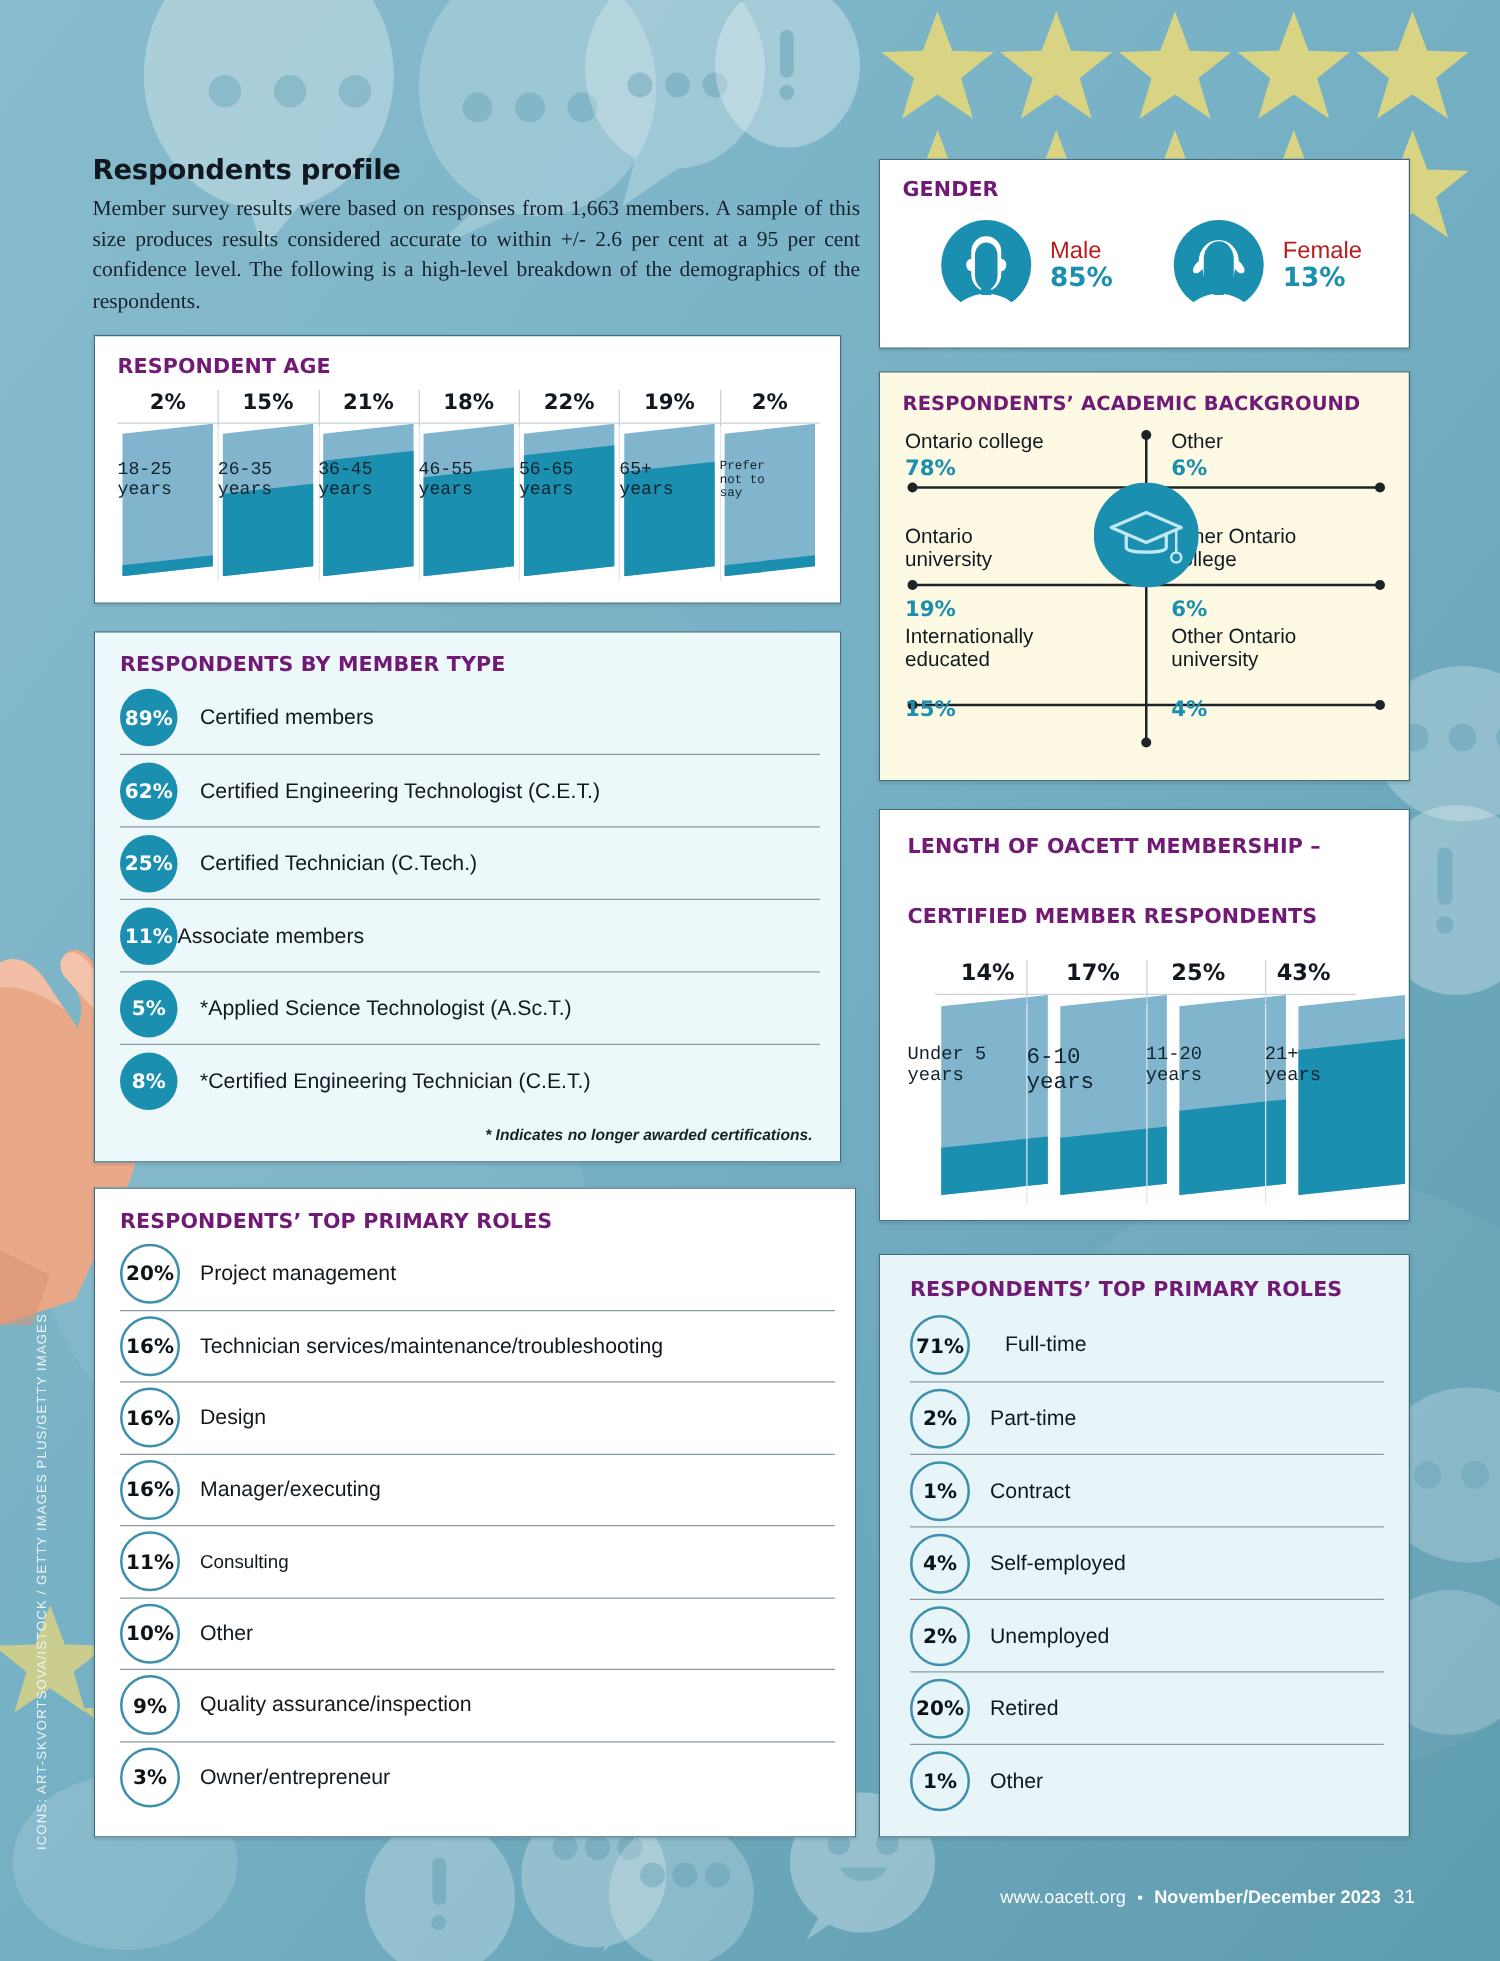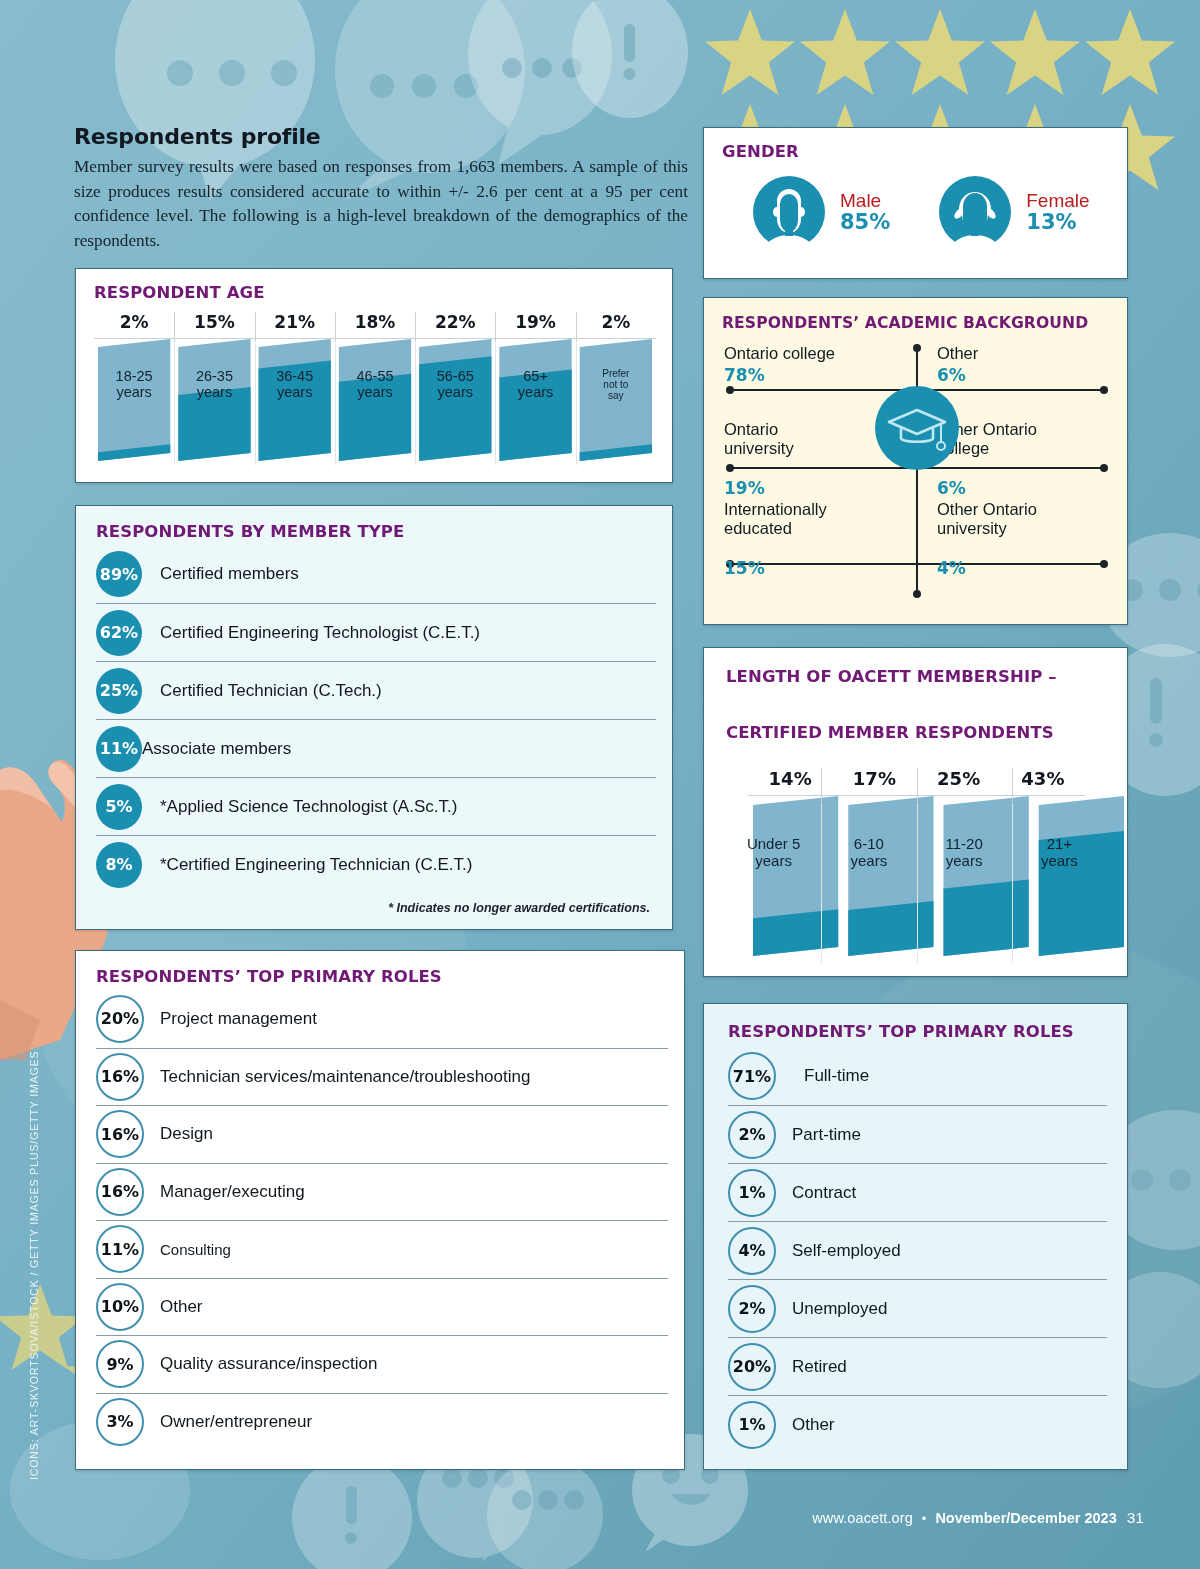--- a/index.html
+++ b/index.html
@@ -60,22 +60,22 @@
   
   .barchart { display: flex; align-items: flex-end; }
   .bar-pct {
     font-family: "DejaVu Sans", sans-serif;
     font-weight: bold; text-align: center; color: #111820;
   }
   .bar-rule { border-top: 1px solid #c9d3d7; }
 
   .bar-label {
     position: absolute; left: 0; right: 0;
-    text-align: center; color: #11232e;
-    font-family: Liberation Sans, sans-serif;
+    color: #11232e;
+    font-family: Liberation Mono, monospace;
     line-height: 1.12; z-index: 3;
   }
 
   
   .list-row { display: flex; align-items: center; position: relative; }
   .list-row + .list-row { border-top: 1.2px solid #8a9aa2; }
   .bubble-solid {
     flex: 0 0 auto; border-radius: 50%;
     background: #1b8fb0; color: #fff;
     display: flex; align-items: center; justify-content: center;
@@ -108,21 +108,21 @@
   .acad { position: relative; }
   .acad-cell { position: absolute; }
   .acad-name { font-size: 16.5px; color: #121b22; line-height: 1.16; }
   .acad-pct {
     font-family: "DejaVu Sans", sans-serif; font-weight: bold;
     font-size: 17px; color: #1b8fb0; margin-top: 2px;
   }
 
   
   .footer {
-    position: absolute; right: 56px; bottom: 42px;
+    position: absolute; right: 68px; bottom: 42px;
     font-size: 14.5px; color: #ffffff;
     display: flex; align-items: baseline; gap: 9px;
   }
   .footer .site { font-weight: 400; letter-spacing: 0.1px; }
   .footer .dot { font-size: 13px; }
   .footer .issue { font-weight: bold; }
   .footer .pg { font-weight: normal; margin-left: 1px; font-size: 15.5px; }
 </style>
 </head>
 <body>
@@ -544,21 +544,21 @@
           <g>
             <polygon points="290.75,9 376,0 376,151 290.75,160" fill="#80b5cd"></polygon>
             <polygon points="290.75,43.89999999999999 376,34.89999999999999 376,151 290.75,160" fill="#1b8fb0"></polygon>
           </g>
         </svg>
         <div style="position: absolute; top: 35px; height: 160px; width: 1px; background: rgb(223, 231, 234); left: 95.25px; z-index: 2;"></div>
         <div style="position: absolute; top: 35px; height: 160px; width: 1px; background: rgb(223, 231, 234); left: 190.5px; z-index: 2;"></div>
         <div style="position: absolute; top: 35px; height: 160px; width: 1px; background: rgb(223, 231, 234); left: 285.75px; z-index: 2;"></div>
         <div class="bar-label" style="left: 0px; width: 95.25px; top: 68px; font-size: 15px; white-space: pre-line;">Under 5
 years</div>
-        <div class="bar-label" style="left: 95.25px; width: 95.25px; top: 68px; font-size: 15px; white-space: pre-line;">6-10
+        <div class="bar-label" style="left: 95.25px; width: 95.25px; top: 68px; font-size: 18px; white-space: pre-line;">6-10
 years</div>
         <div class="bar-label" style="left: 190.5px; width: 95.25px; top: 68px; font-size: 15px; white-space: pre-line;">11-20
 years</div>
         <div class="bar-label" style="left: 285.75px; width: 95.25px; top: 68px; font-size: 15px; white-space: pre-line;">21+
 years</div>
       </div>
   </div>
 
   <div class="panel" style="left:703px; top:1003px; width:425px; height:467px; background:#e8f5f8; padding:18px 20px 10px 24px;">
     <div class="panel-title" style="font-size:16.5px;">RESPONDENTS’ TOP PRIMARY ROLES</div>

